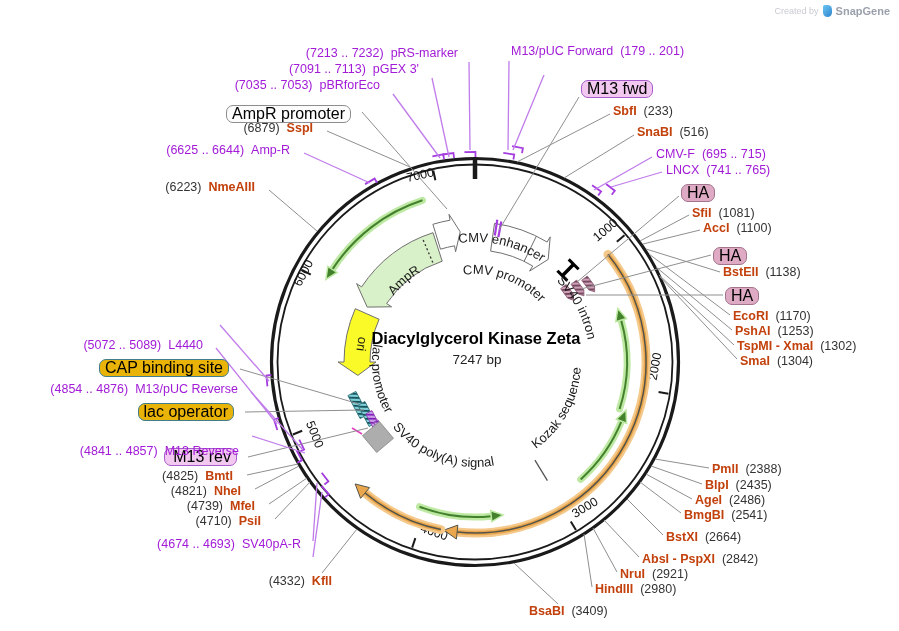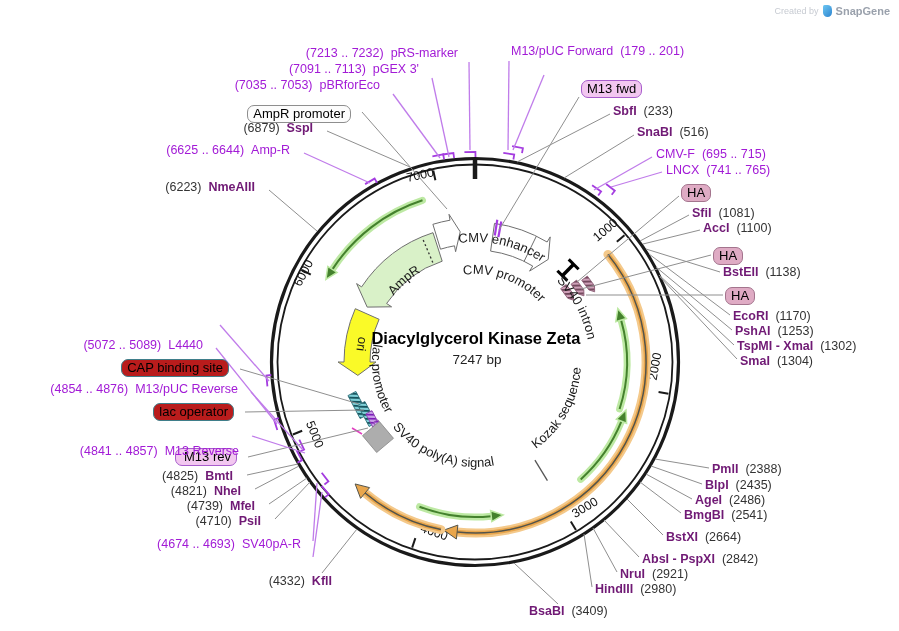--- a/index.html
+++ b/index.html
@@ -4,28 +4,28 @@
 <style>
   html,body{margin:0;padding:0;background:#fff;}
   #canvas{position:relative;width:899px;height:631px;background:#fff;overflow:hidden;
           font-family:"Liberation Sans", sans-serif;}
   #plasmid-svg{position:absolute;left:0;top:0;}
   #labels{position:absolute;left:0;top:0;width:890px;height:631px;pointer-events:none;}
   .slabel{position:absolute;white-space:nowrap;font-size:12.5px;line-height:19px;height:19px;color:#000;pointer-events:auto;}
   .slabel span{display:inline-block;}
   .slabel span + span{margin-left:7px;}
   .coord{color:#333;font-weight:400;}
-  .ename{font-weight:700;color:#701a75;}
+  .ename{font-weight:700;color:#c2410c;}
   .pname{font-weight:400;}
   .purple{color:#A21BD6;}
-  .box{border-radius:7px;padding:0 5px;border:1px solid #888;line-height:16px;height:16px;font-size:13px;}
+  .box{border-radius:7px;padding:0 5px;border:1px solid #888;line-height:16px;height:16px;font-size:16px;}
   .box-white{background:#FCFCFC;border-color:#8E8E8E;}
   .box-pink{background:#F2C7F0;border-color:#A85DCC;}
   .box-rose{background:#DFABC4;border-color:#A3748D;}
-  .box-teal{background:#b91c1c;border-color:#3F7E8A;}
+  .box-teal{background:#eab308;border-color:#3F7E8A;}
   .ticklab{font-size:12.5px;fill:#111;}
   .curvelab{font-size:13px;fill:#1A1A1A;}
   .title-main{font-size:16.5px;font-weight:700;fill:#000;}
   .title-bp{font-size:13.5px;fill:#222;}
   #watermark{position:absolute;right:9px;top:5px;display:flex;align-items:center;gap:4px;}
   #watermark .created{font-size:9px;color:#C7CBD2;}
   #watermark .brand{font-size:11px;color:#9AA1AC;font-weight:700;}
   #watermark .logo{width:9px;height:12px;background:linear-gradient(135deg,#6CC6F2,#2E85D0);
        border-radius:2px 6px 6px 6px;display:inline-block;}
 </style>

